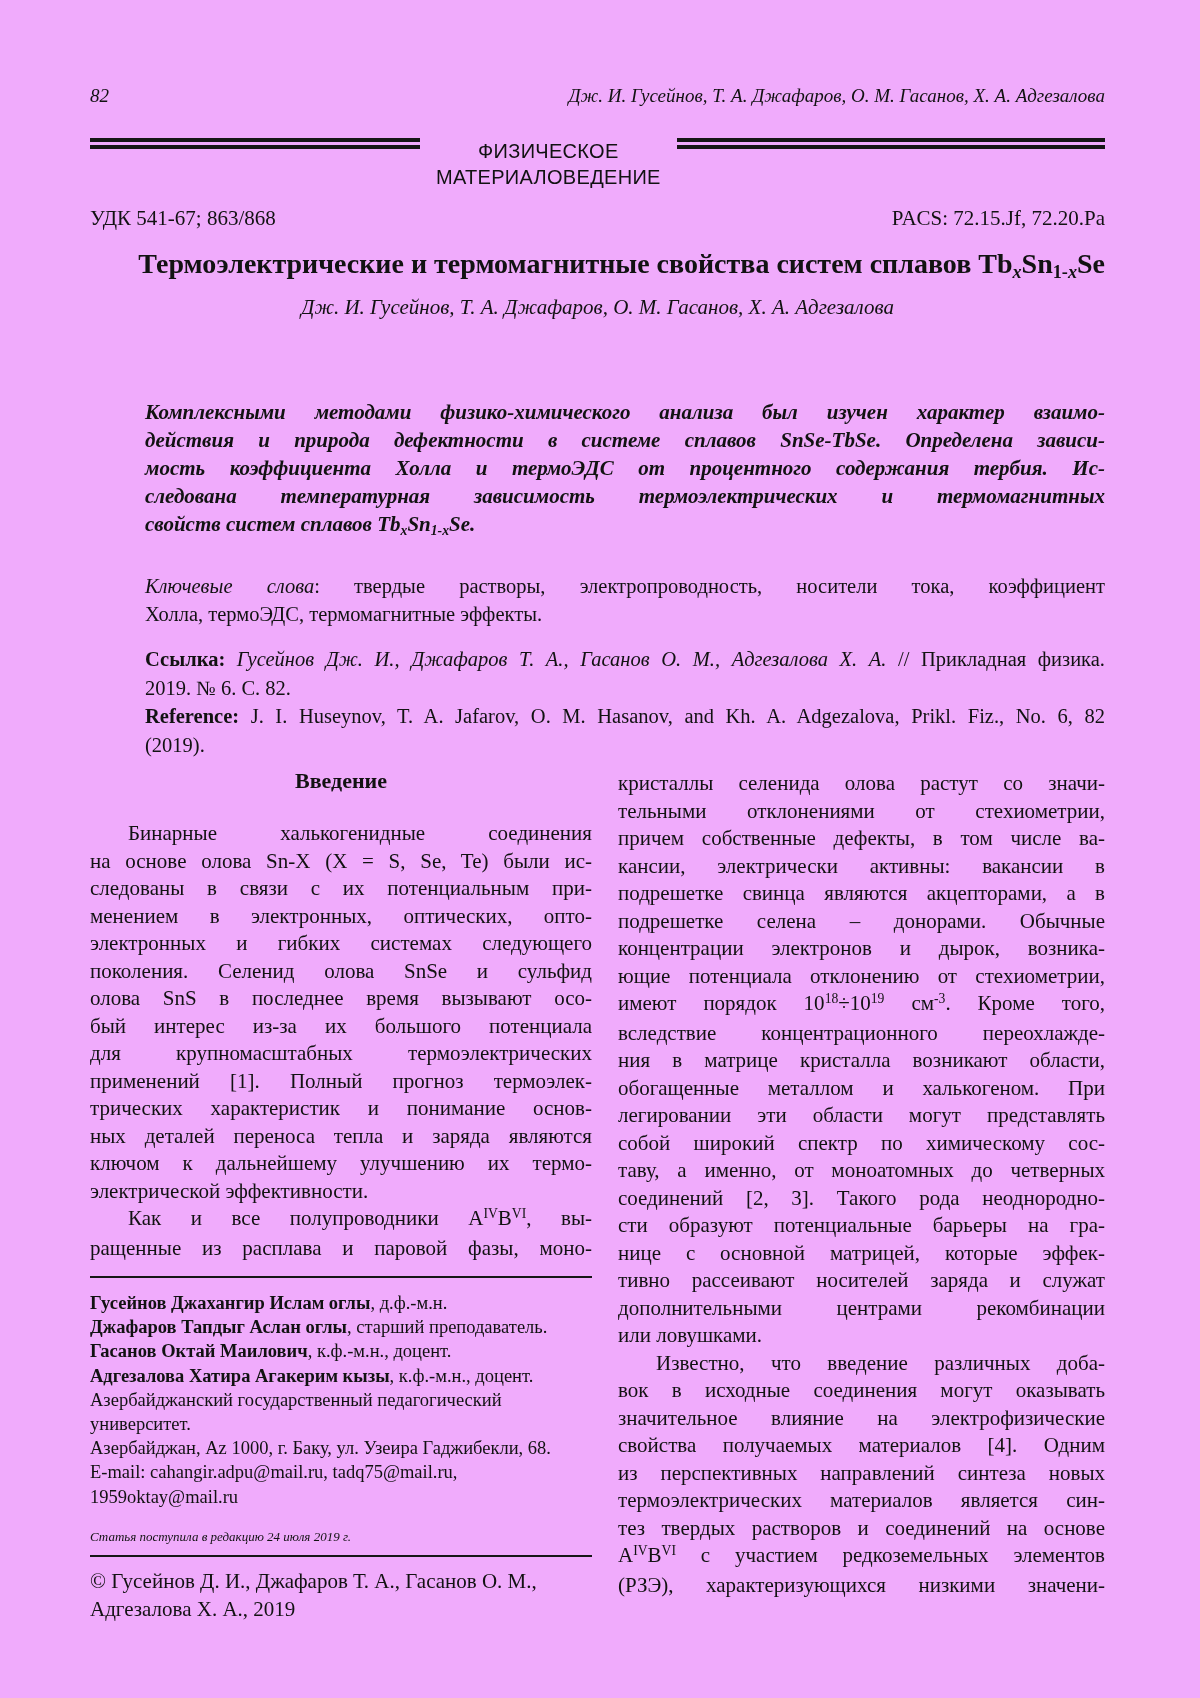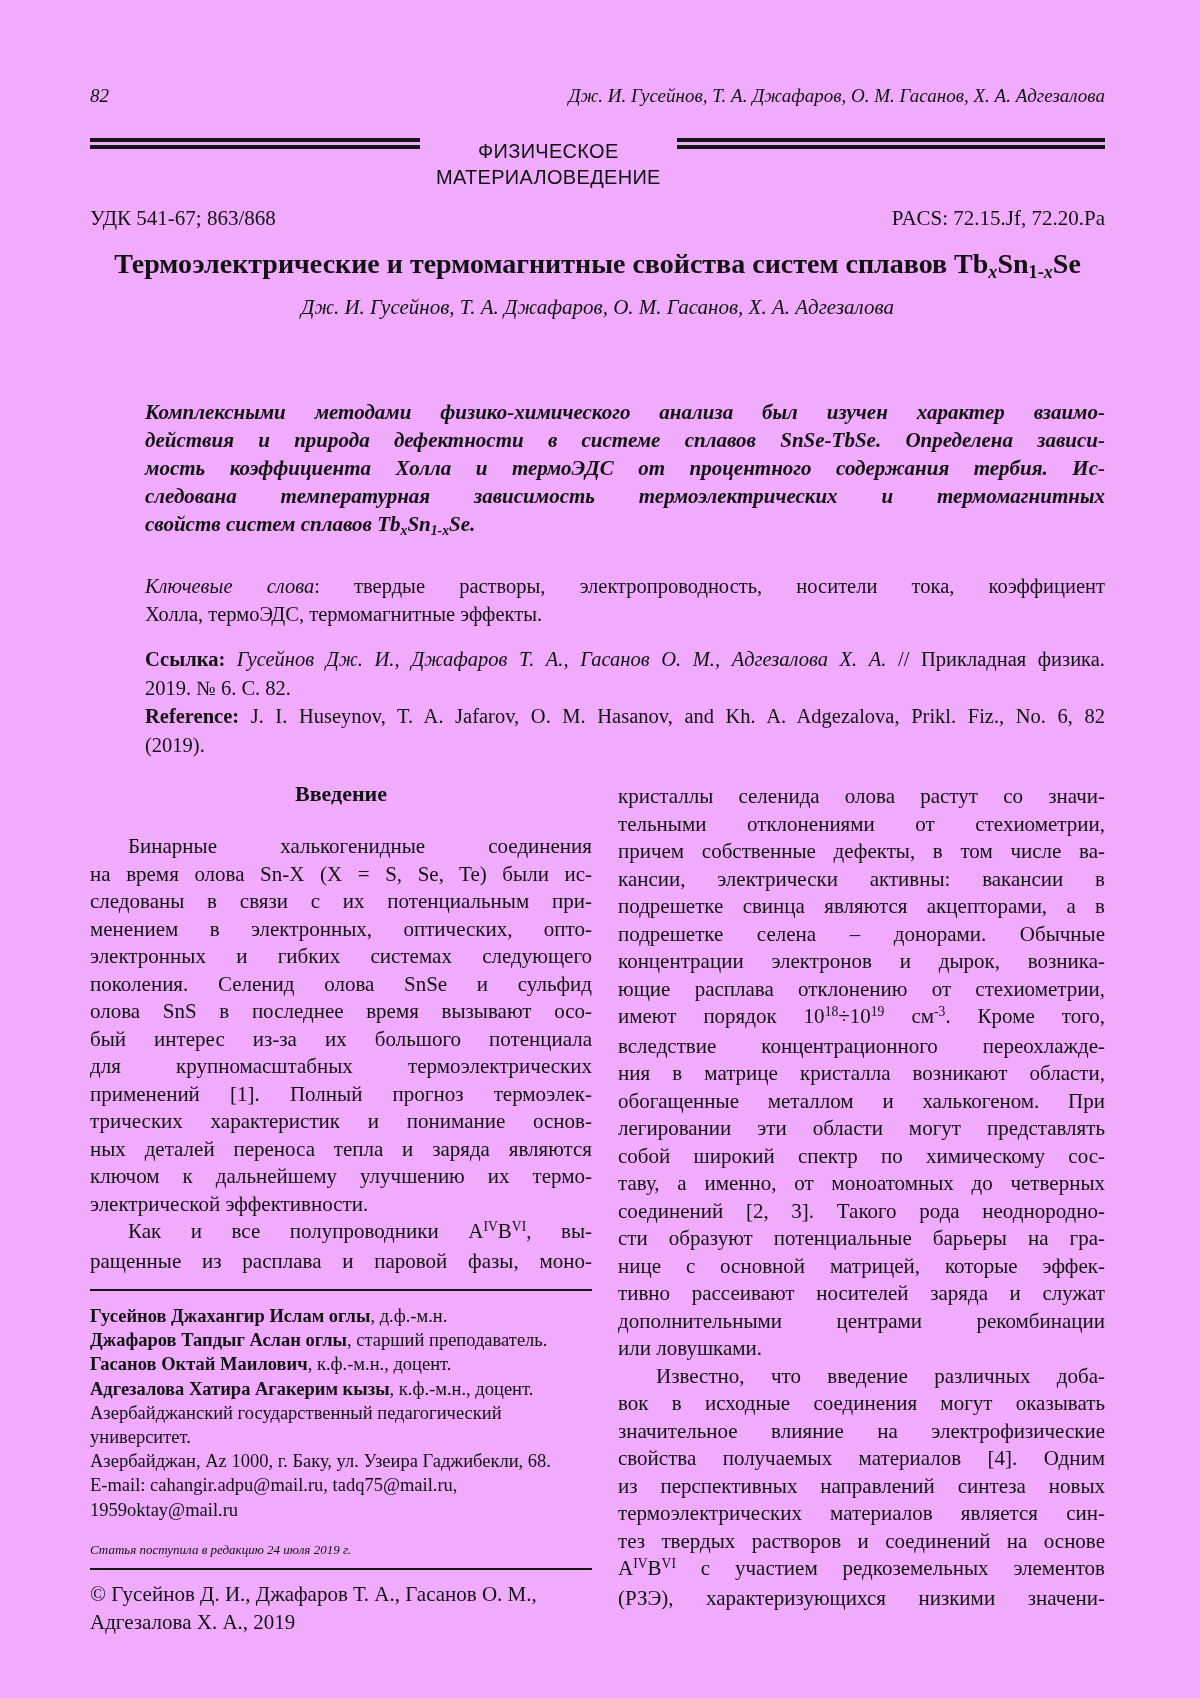--- a/index.html
+++ b/index.html
@@ -19,27 +19,27 @@
   .banner{margin-top:30px;display:flex;align-items:flex-start;}
   .banner-rule{height:11px;box-sizing:border-box;
     border-top:4px solid #161616;border-bottom:4px solid #161616;}
   .banner-rule-left{width:330px;}
   .banner-rule-right{flex:1;}
   .banner-text{padding:0 16px;text-align:center;
     font-family:"Liberation Sans","DejaVu Sans",sans-serif;
     font-size:20px;line-height:26px;letter-spacing:0.3px;white-space:nowrap;}
   .codes-row{margin-top:15px;display:flex;justify-content:space-between;
     font-size:21px;line-height:26px;}
-  .title{margin:16px 0 0 0;text-align:center;font-size:28px;line-height:34px;font-weight:bold;}
+  .title{margin:16px 0 0 0;text-align:right;font-size:28px;line-height:34px;font-weight:bold;}
   .authors{margin-top:10px;text-align:center;font-style:italic;font-size:21px;line-height:26px;}
   .abstract{margin:78px 0 0 55px;font-weight:bold;font-style:italic;
     font-size:21px;line-height:28px;}
   .keywords{margin:31px 0 0 55px;font-size:20.5px;line-height:28px;}
   .citation{margin:17px 0 0 55px;font-size:20.5px;line-height:28.5px;}
-  .columns{margin-top:21px;display:flex;gap:26px;}
+  .columns{margin-top:8px;display:flex;gap:26px;}
   .col-left{width:502px;}
   .col-right{width:487px;padding-top:3px;}
   .body-text{font-size:21px;line-height:27.5px;}
   .section-heading{text-align:center;font-weight:bold;font-size:22px;line-height:27px;margin-bottom:26px;}
   .line{text-align:justify;text-align-last:justify;}
   .line-end{text-align-last:left;}
   .line-indent{text-indent:38px;}
   .fn-rule{margin-top:14px;border-top:2px solid #161616;}
   .footnotes{margin-top:13px;font-size:18.5px;line-height:24.2px;}
   .footnotes .line,.received .line,.copyright .line{text-align-last:left;}
@@ -98,21 +98,21 @@
       <div class="line"><span class="b">Reference: </span><span>J. I. Huseynov, T. A. Jafarov, O. M. Hasanov, and Kh. A. Adgezalova, Prikl. Fiz., No. 6, 82</span></div>
       <div class="line line-end"><span>(2019).</span></div>
     </div>
 
   <div class="columns">
 
     <div class="col-left">
       <div class="section-heading">Введение</div>
       <div class="body-text">
           <div class="line line-indent"><span>Бинарные халькогенидные соединения</span></div>
-          <div class="line"><span>на время олова Sn-X (X = S, Se, Te) были ис-</span></div>
+          <div class="line"><span>на основе олова Sn-X (X = S, Se, Te) были ис-</span></div>
           <div class="line"><span>следованы в связи с их потенциальным при-</span></div>
           <div class="line"><span>менением в электронных, оптических, опто-</span></div>
           <div class="line"><span>электронных и гибких системах следующего</span></div>
           <div class="line"><span>поколения. Селенид олова SnSe и сульфид</span></div>
           <div class="line"><span>олова SnS в последнее время вызывают осо-</span></div>
           <div class="line"><span>бый интерес из-за их большого потенциала</span></div>
           <div class="line"><span>для крупномасштабных термоэлектрических</span></div>
           <div class="line"><span>применений [1]. Полный прогноз термоэлек-</span></div>
           <div class="line"><span>трических характеристик и понимание основ-</span></div>
           <div class="line"><span>ных деталей переноса тепла и заряда являются</span></div>
@@ -145,21 +145,21 @@
 
     <div class="col-right">
       <div class="body-text">
           <div class="line"><span>кристаллы селенида олова растут со значи-</span></div>
           <div class="line"><span>тельными отклонениями от стехиометрии,</span></div>
           <div class="line"><span>причем собственные дефекты, в том числе ва-</span></div>
           <div class="line"><span>кансии, электрически активны: вакансии в</span></div>
           <div class="line"><span>подрешетке свинца являются акцепторами, а в</span></div>
           <div class="line"><span>подрешетке селена – донорами. Обычные</span></div>
           <div class="line"><span>концентрации электронов и дырок, возника-</span></div>
-          <div class="line"><span>ющие расплава отклонению от стехиометрии,</span></div>
+          <div class="line"><span>ющие потенциала отклонению от стехиометрии,</span></div>
           <div class="line"><span>имеют порядок 10</span><span class="sup">18</span><span>÷10</span><span class="sup">19</span><span> см</span><span class="sup">-3</span><span>. Кроме того,</span></div>
           <div class="line"><span>вследствие концентрационного переохлажде-</span></div>
           <div class="line"><span>ния в матрице кристалла возникают области,</span></div>
           <div class="line"><span>обогащенные металлом и халькогеном. При</span></div>
           <div class="line"><span>легировании эти области могут представлять</span></div>
           <div class="line"><span>собой широкий спектр по химическому сос-</span></div>
           <div class="line"><span>таву, а именно, от моноатомных до четверных</span></div>
           <div class="line"><span>соединений [2, 3]. Такого рода неоднородно-</span></div>
           <div class="line"><span>сти образуют потенциальные барьеры на гра-</span></div>
           <div class="line"><span>нице с основной матрицей, которые эффек-</span></div>

